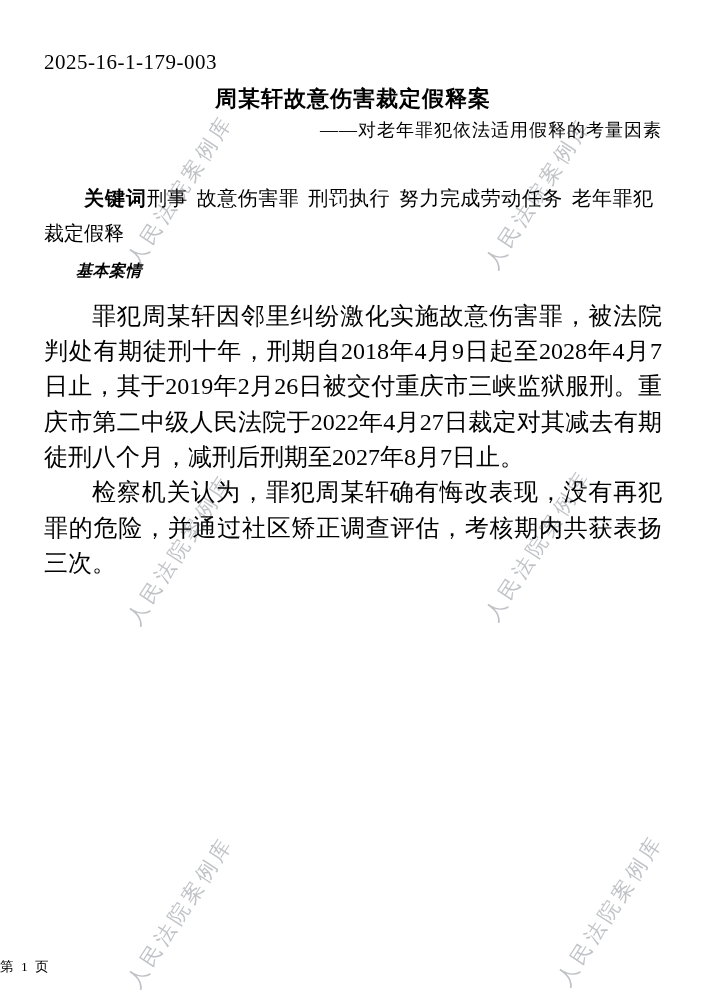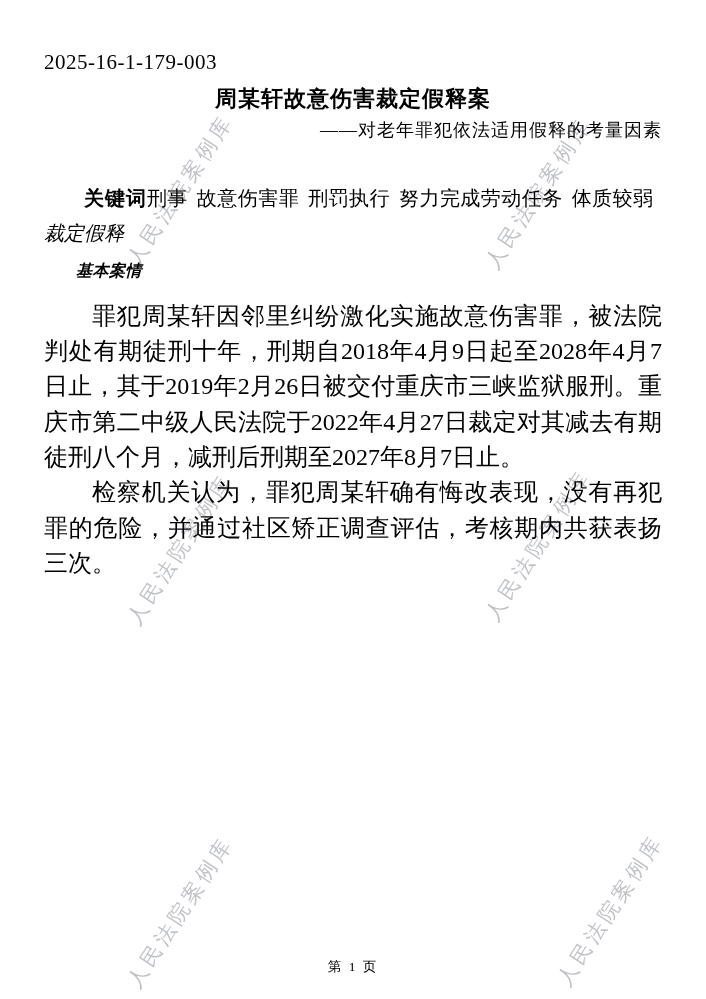--- a/index.html
+++ b/index.html
@@ -57,21 +57,21 @@
     text-indent:2em;
     text-align:justify;
   }
   .kw-label{
     font-weight:700;
     font-family:"Liberation Sans","DejaVu Sans",sans-serif;
     font-size:20px;
     letter-spacing:0.5px;
   }
   .kw{margin-right:9px;white-space:nowrap;margin-top:44px;}
-  .kw:last-child{margin-right:0;font-style:italic;}
+  .kw:last-child{margin-right:0;}
   .section-heading{
     margin-top:1px;
     font-size:16px;
     line-height:35.3px;
     font-weight:700;
     font-family:"Liberation Sans","DejaVu Sans",sans-serif;
     text-indent:2em;
     letter-spacing:0.5px;
     font-style:italic;
   }
@@ -82,21 +82,20 @@
     text-indent:2em;
     text-align:justify;
     text-justify:inter-ideograph;
   }
   .body-para.first{margin-top:11px;}
   
   .page-footer{
     position:absolute;
     left:0;right:0;
     top:958px;
-    text-align:center;
     font-size:13.5px;
     letter-spacing:2px;
     z-index:2;
   }
 </style>
 </head>
 <body>
 
 <div class="page">
 
@@ -111,21 +110,21 @@
 
   <div class="content">
 
     <div class="doc-number">2025-16-1-179-003</div>
 
     <div class="case-title">周某轩故意伤害裁定假释案</div>
 
     <div class="case-subtitle">——对老年罪犯依法适用假释的考量因素</div>
 
     <div class="keywords">
-      <span class="kw-label">关键词</span><span class="kw">刑事</span><span class="kw">故意伤害罪</span><span class="kw">刑罚执行</span><span class="kw">努力完成劳动任务</span><span class="kw">体质较弱</span><span class="kw">裁定假释</span>
+      <span class="kw-label">关键词</span><span class="kw">刑事</span><span class="kw">故意伤害罪</span><span class="kw">刑罚执行</span><span class="kw">努力完成劳动任务</span><span class="kw">老年罪犯</span><span class="kw">裁定假释</span>
     </div>
 
     <div class="section-heading">基本案情</div>
 
     <p class="body-para first">罪犯周某轩因邻里纠纷激化实施故意伤害罪，被法院判处有期徒刑十年，刑期自2018年4月9日起至2028年4月7日止，其于2019年2月26日被交付重庆市三峡监狱服刑。重庆市第二中级人民法院于2022年4月27日裁定对其减去有期徒刑八个月，减刑后刑期至2027年8月7日止。</p>
     <p class="body-para">检察机关认为，罪犯周某轩确有悔改表现，没有再犯罪的危险，并通过社区矫正调查评估，考核期内共获表扬三次。</p>
 
   </div>
 
   <div class="page-footer">第 1 页</div>

